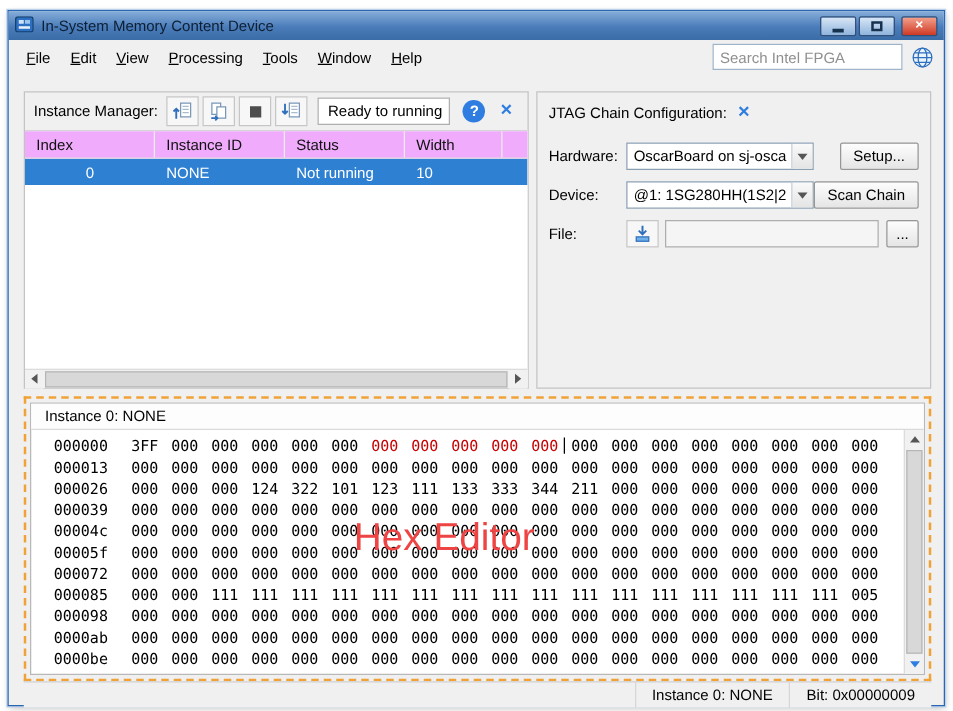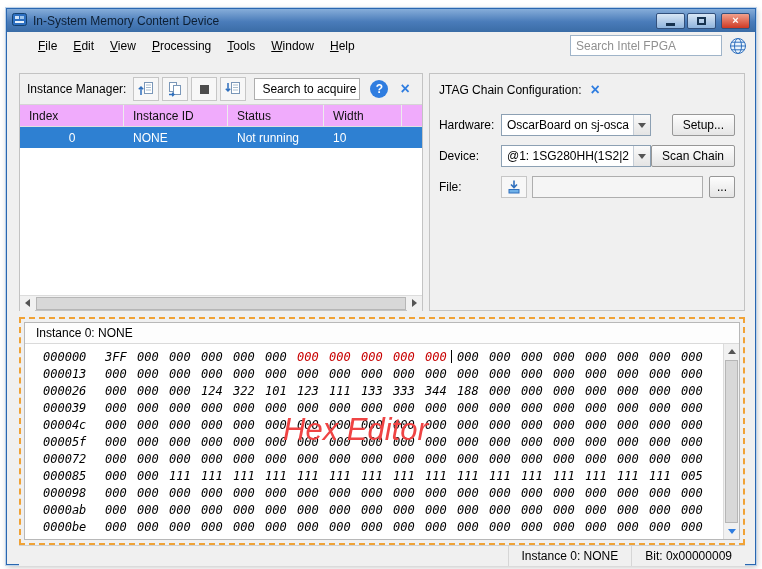--- a/index.html
+++ b/index.html
@@ -26,21 +26,21 @@
   .win-btn {
     width: 29px; height: 16px; border: 1px solid #32507c; border-radius: 2px;
     background: linear-gradient(#d8e6f5,#8fb4dd);
     display: flex; align-items: center; justify-content: center;
     font-size: 11px; line-height: 11px; color: #16324f; cursor: default;
   }
   .win-btn.close { background: linear-gradient(#f2a08c,#cf3a24); color: #fff; font-weight: bold; margin-left: 3px; }
   .glyph-min { width: 9px; height: 3px; background: #16324f; margin-top: 7px; }
   .glyph-max { width: 9px; height: 8px; border: 2px solid #16324f; }
   
-  .menubar { height: 27px; flex: 0 0 27px; display: flex; align-items: center; padding: 0 8px 0 23px; gap: 1px; }
+  .menubar { height: 27px; flex: 0 0 27px; display: flex; align-items: center; padding: 0 8px 0 6px; gap: 1px; }
   .menu-item { padding: 4px 8px; white-space: nowrap; }
   .menu-spacer { flex: 1; }
   .search-box { width: 152px; height: 21px; border: 1px solid #9fb4c9; background: #fff; display: flex; align-items: center; padding: 0 5px; }
   .search-box input { border: none; outline: none; width: 100%; font-family: "Liberation Sans", sans-serif; font-size: 12px; color: #333; background: transparent; }
   .search-box input::placeholder { color: #909090; }
   .globe { width: 18px; height: 18px; margin-left: 6px; display: flex; }
   
   .content { flex: 1; display: flex; flex-direction: column; padding: 14px 10px 0 12px; }
   .top-row { height: 238px; flex: 0 0 238px; display: flex; gap: 6px; }
   .panel { border: 1px solid #c3c3c3; background: #f0f0f0; }
@@ -88,21 +88,21 @@
   .combo-arrow { width: 17px; flex: 0 0 17px; border-left: 1px solid #c5cdd6; background: linear-gradient(#fafafa,#e4e4e4); display: flex; align-items: center; justify-content: center; }
   .btn { height: 22px; border: 1px solid #979797; border-radius: 2px; background: linear-gradient(#fdfdfd,#e5e5e5); padding: 0 10px; margin-left: auto; display: flex; align-items: center; white-space: nowrap; }
   .icon-btn { width: 26px; height: 22px; flex: 0 0 26px; border: 1px solid #c6c6c6; background: #f7f7f7; display: flex; align-items: center; justify-content: center; margin-right: 5px; }
   .file-field { flex: 1; height: 22px; border: 1px solid #aeaeae; background: #f5f5f5; display: flex; align-items: center; padding: 0 5px; margin-right: 6px; }
   .file-field input { width: 100%; border: none; outline: none; background: transparent; font-family: "Liberation Sans", sans-serif; font-size: 12px; }
   .btn.small { padding: 0 7px; margin-left: 0; }
   
   .hex-annotation { margin-top: 6px; height: 228px; flex: 0 0 228px; border: 2px dashed #f0a236; padding: 3px; }
   .hex-panel { height: 100%; border: 1px solid #b8b8b8; background: #fff; display: flex; flex-direction: column; }
   .hex-title { height: 21px; flex: 0 0 21px; border-bottom: 1px solid #dadada; display: flex; align-items: center; padding: 0 11px; background: #fdfdfd; }
-  .hex-body { flex: 1; position: relative; overflow: hidden; padding: 4px 18px 0 18px; font-family: "DejaVu Sans Mono", monospace; font-size: 12px; font-style: italic; }
+  .hex-body { flex: 1; position: relative; overflow: hidden; padding: 4px 18px 0 18px; font-family: "DejaVu Sans Mono", monospace; font-size: 12px; }
   .hex-row { height: 17px; display: flex; align-items: center; }
   .hex-addr { width: 46px; flex: 0 0 46px; margin-right: 16px; }
   .hex-val { width: 22px; flex: 0 0 22px; margin-right: 10px; }
   .hex-val.red { color: #c80000; }
   .caret { width: 1px; flex: 0 0 1px; height: 13px; background: #000; margin-left: -6px; margin-right: 5px; }
   .watermark { position: absolute; left: 258px; top: 68px; font-size: 31px; color: #ef4444; font-family: "Liberation Sans", sans-serif; white-space: nowrap; }
   .vscroll { position: absolute; right: 0; top: 0; bottom: 0; width: 16px; background: #f1f1f1; border-left: 1px solid #dcdcdc; display: flex; flex-direction: column; align-items: center; }
   .vs-thumb { flex: 1; width: 13px; margin: 1px 0; background: #d8d8d8; border: 1px solid #b6b6b6; }
   
   .statusbar { margin-top: auto; height: 21px; flex: 0 0 21px; border-top: 1px solid #d0d0d0; display: flex; align-items: center; background: #f0f0f0; }
@@ -182,21 +182,21 @@
           <span class="tool-btn">
             <svg width="16" height="16">
                 <rect x="6.5" y="1.5" width="8" height="11" fill="#fff" stroke="#7a97b8"></rect>
                 <line x1="8" y1="4" x2="13" y2="4" stroke="#a8bccd"></line>
                 <line x1="8" y1="6.5" x2="13" y2="6.5" stroke="#a8bccd"></line>
                 <line x1="8" y1="9" x2="13" y2="9" stroke="#a8bccd"></line>
                 <path d="M3 2 V10 M0.8 7.8 L3 10 L5.2 7.8" fill="none" stroke="#2f6fbd" stroke-width="1.5"></path>
               </svg>
           </span>
           <span class="status-box">
-              <span>Search to acquire</span>
+              <span>Ready to running</span>
             </span>
           <span class="help-btn">
               <span>?</span>
             </span>
           <span class="panel-close">×</span>
         </div>
         <div class="im-table">
           <div class="thead">
               <div class="th c0">Index</div>
               <div class="th c1">Instance ID</div>
@@ -322,21 +322,21 @@
                 <span class="hex-val">000</span>
                 <span class="hex-val">000</span>
                 <span class="hex-val">124</span>
                 <span class="hex-val">322</span>
                 <span class="hex-val">101</span>
                 <span class="hex-val">123</span>
                 <span class="hex-val">111</span>
                 <span class="hex-val">133</span>
                 <span class="hex-val">333</span>
                 <span class="hex-val">344</span>
-                <span class="hex-val">188</span>
+                <span class="hex-val">211</span>
                 <span class="hex-val">000</span>
                 <span class="hex-val">000</span>
                 <span class="hex-val">000</span>
                 <span class="hex-val">000</span>
                 <span class="hex-val">000</span>
                 <span class="hex-val">000</span>
                 <span class="hex-val">000</span>
               </div>
               <div class="hex-row">
                 <span class="hex-addr">000039</span>

